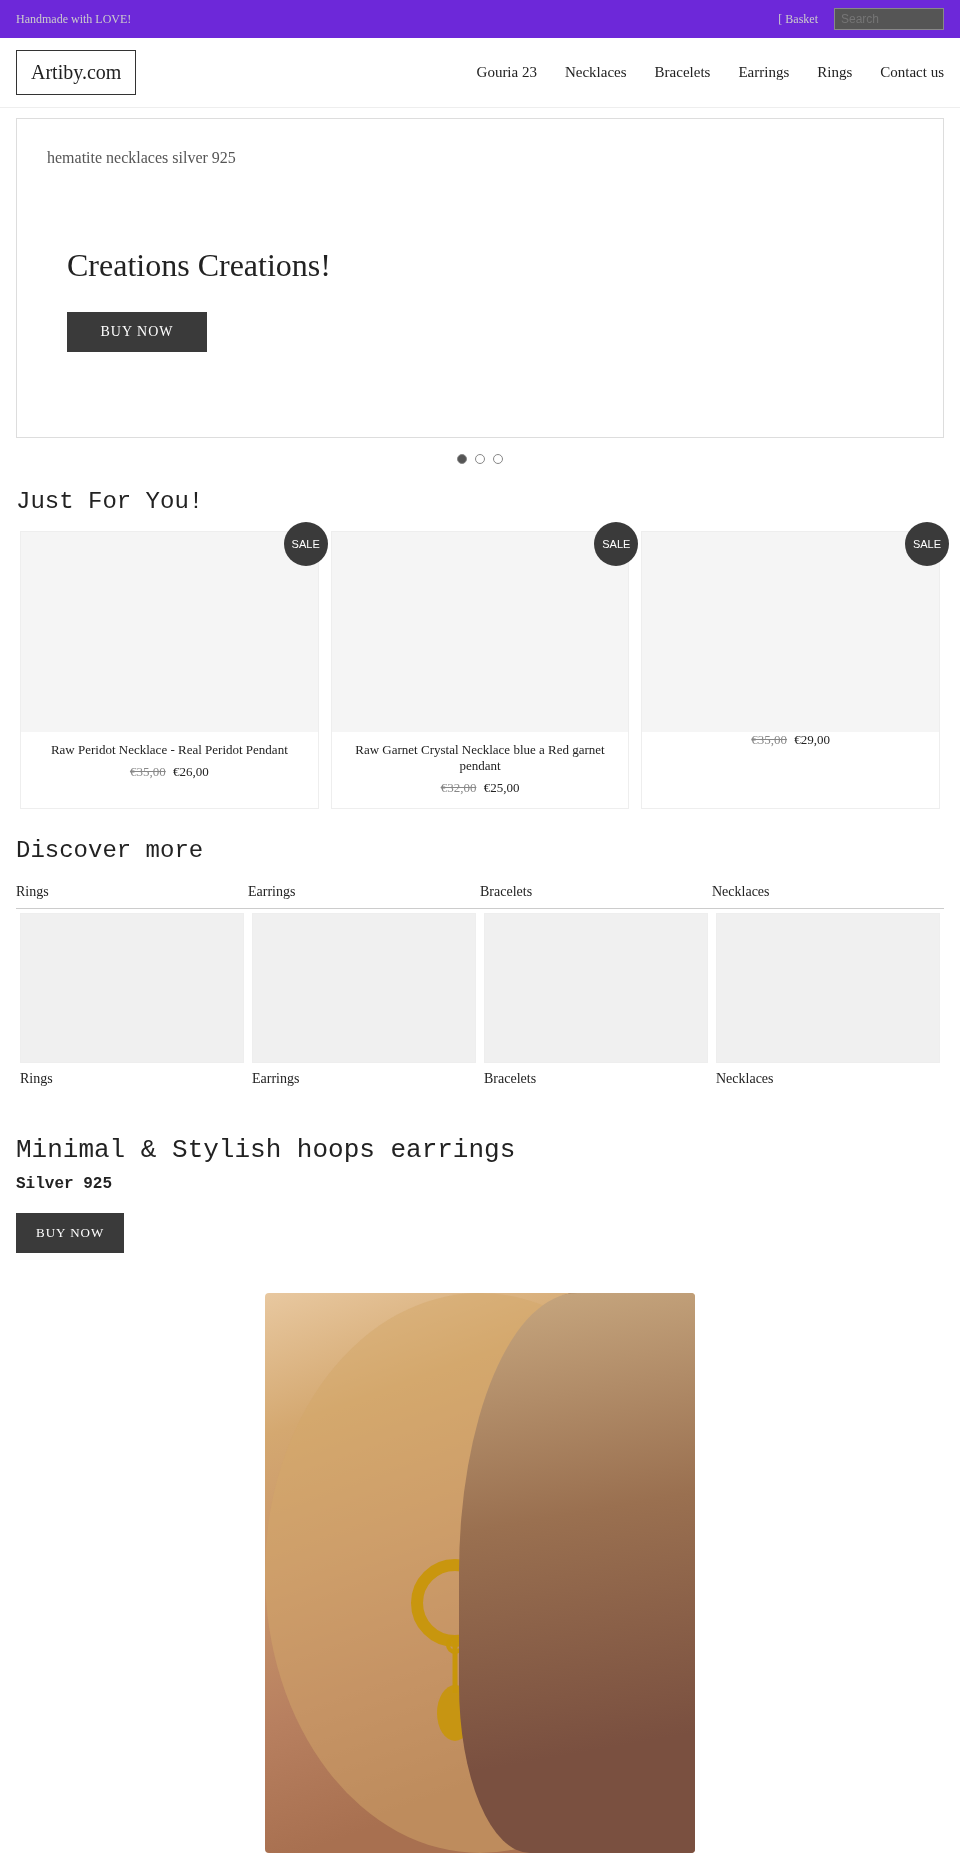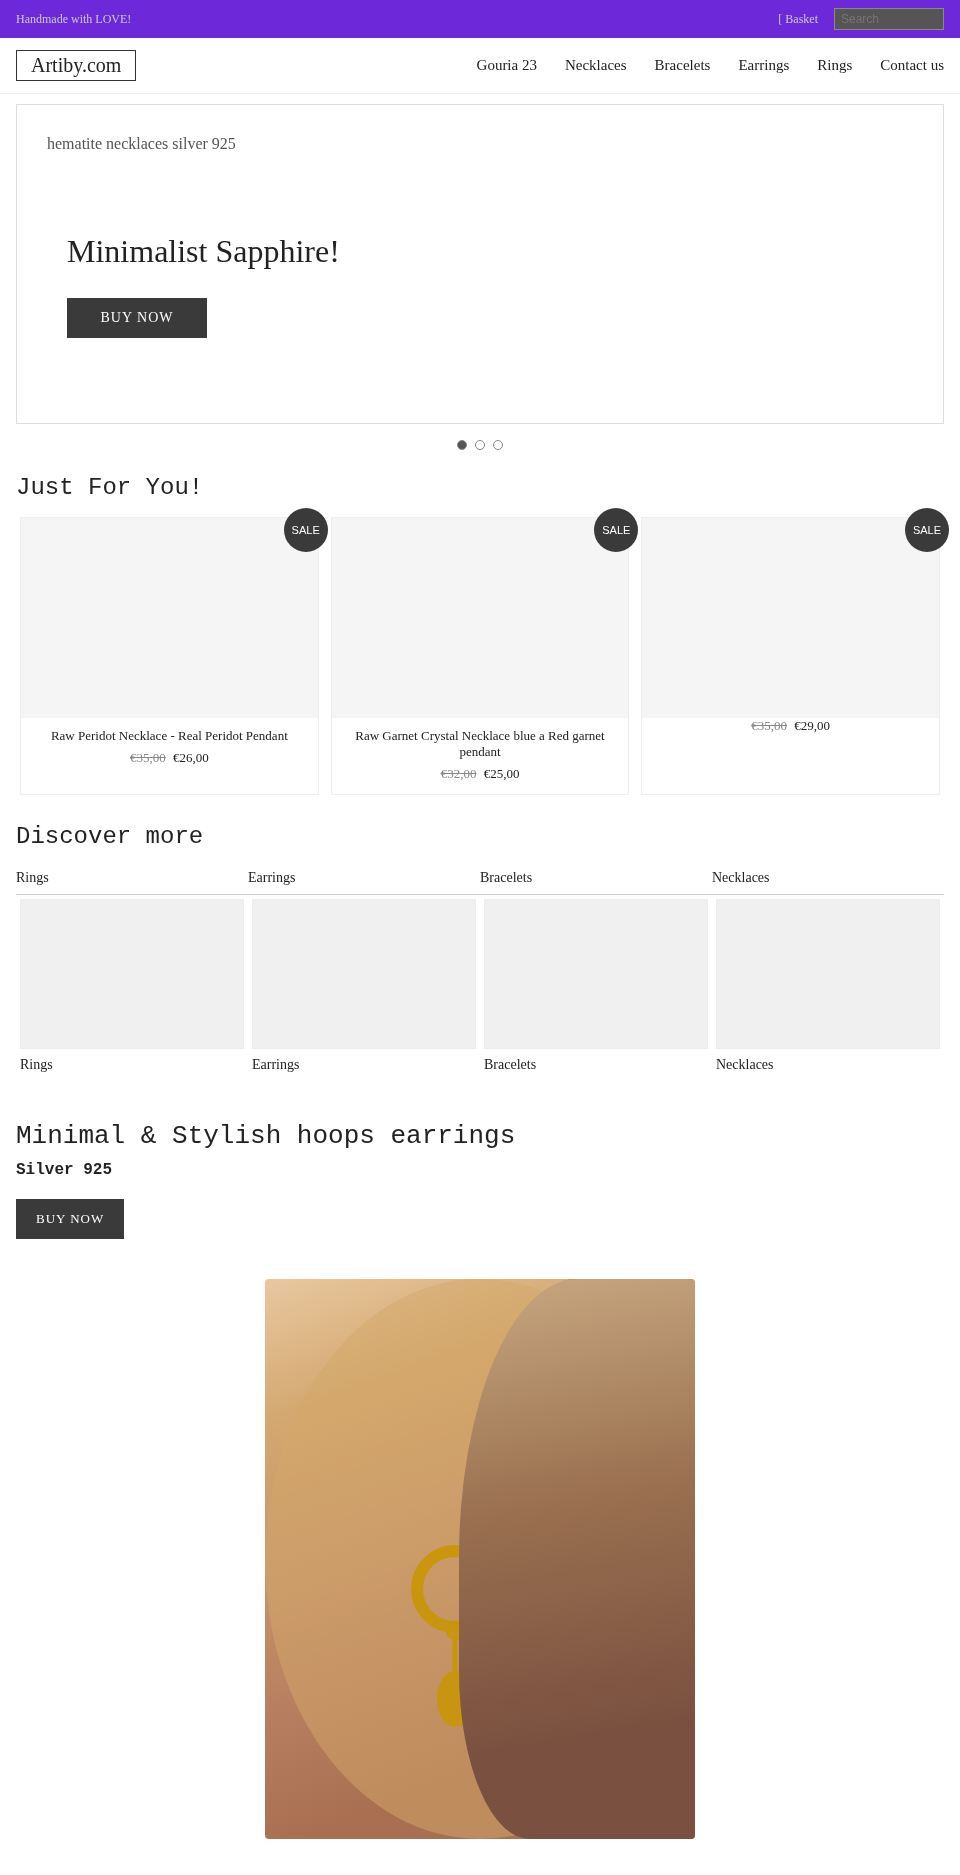--- a/index.html
+++ b/index.html
@@ -31,21 +31,21 @@
     
     .header {
       display: flex;
       align-items: center;
       padding: 12px 16px;
       border-bottom: 1px solid #eee;
       justify-content: space-between;
     }
     .logo-box {
       border: 1px solid #333;
-      padding: 3px 14px;
+      padding: 10px 14px;
       font-size: 20px;
       font-family: Georgia, serif;
       font-weight: normal;
       white-space: nowrap;
     }
     .nav {
       display: flex;
       gap: 28px;
       align-items: center;
     }
@@ -269,21 +269,21 @@
     <a>Necklaces</a>
     <a>Bracelets</a>
     <a>Earrings</a>
     <a>Rings</a>
     <a>Contact us</a>
   </nav>
 </div>
 
 <div class="hero">
   <div class="hero-search-hint">hematite necklaces silver 925</div>
-  <div class="hero-title">Minimalist Sapphire!</div>
+  <div class="hero-title">Creations Creations!</div>
   <button class="hero-btn">BUY NOW</button>
 </div>
 <div class="hero-dots">
   <span class="dot active"></span>
   <span class="dot"></span>
   <span class="dot"></span>
 </div>
 
 <div class="section-title">Just For You!</div>
 <div class="products-row">

